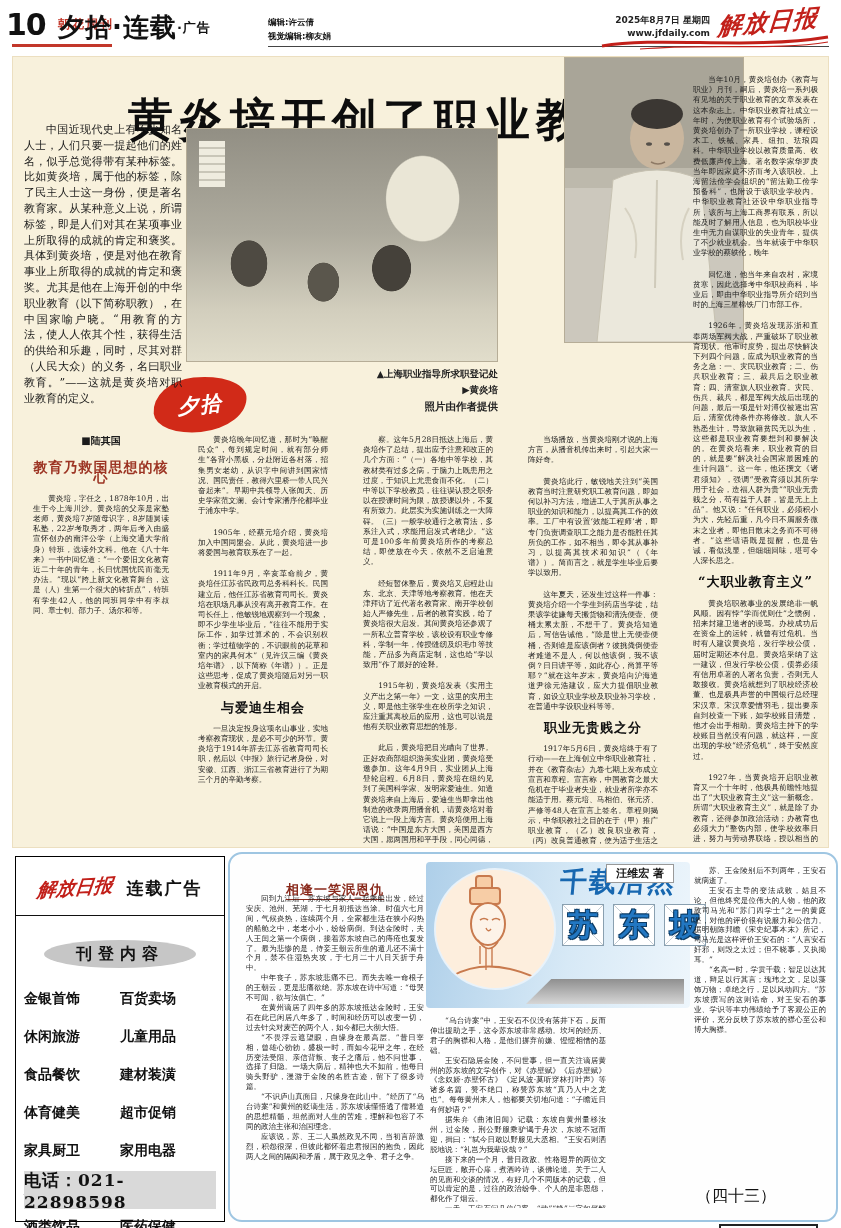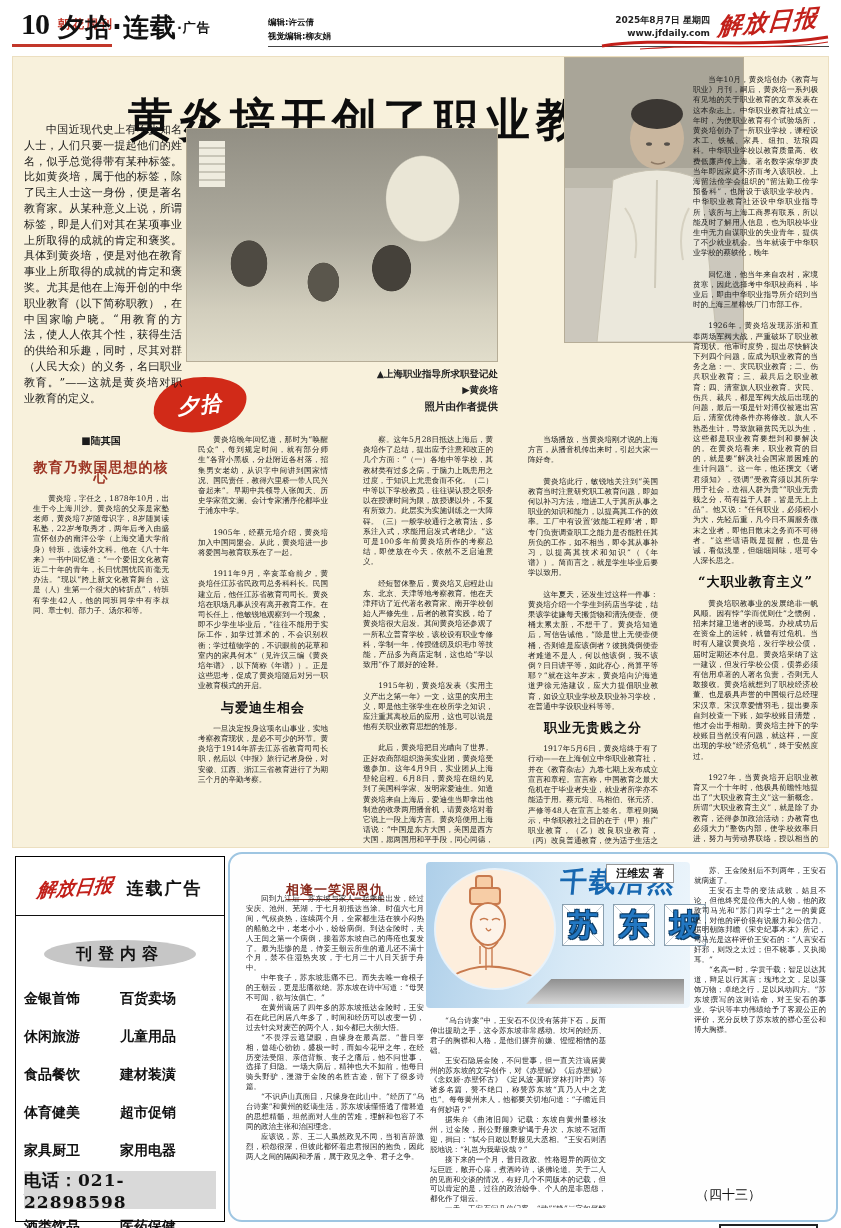--- a/index.html
+++ b/index.html
@@ -3,21 +3,21 @@
 <meta charset="utf-8">
 <style>
   html,body{margin:0;padding:0;background:#ddd;}
   .page{position:relative;width:841px;height:1228px;margin:0 auto;background:#fff;
         font-family:"DejaVu Sans",sans-serif;overflow:hidden;color:#111;}
   .abs{position:absolute;}
 
   
   .hdr-weekly{left:58px;top:16px;color:#c2372a;font-size:12px;font-weight:bold;
               letter-spacing:2px;font-family:"DejaVu Serif",serif;}
-  .hdr-num{left:21px;top:7px;font-size:30px;font-weight:900;letter-spacing:-1px;font-family:Liberation Serif, serif;}
+  .hdr-num{left:6px;top:7px;font-size:30px;font-weight:900;letter-spacing:-1px;}
   .hdr-num-rule{left:12px;top:44px;width:100px;height:3px;background:#c2372a;}
   .hdr-section{left:58px;top:10px;font-size:26px;font-weight:900;letter-spacing:1px;}
   .hdr-suffix{font-size:13px;font-weight:900;vertical-align:4px;}
   .hdr-editors{left:268px;top:15px;font-size:8.5px;font-weight:bold;line-height:14px;}
   .hdr-rule{left:268px;top:46px;width:561px;height:1px;background:#444;}
   .hdr-right{left:560px;top:14px;width:150px;text-align:right;font-size:9px;
              font-weight:bold;line-height:13px;color:#222;}
   .masthead{left:718px;top:6px;color:#c2201a;font-size:24px;font-weight:900;
             font-style:italic;font-family:"DejaVu Serif",serif;
             transform:rotate(-5deg) skewX(-10deg);letter-spacing:1px;}
@@ -110,21 +110,21 @@
         linear-gradient(135deg,rgba(0,0,0,0) 49.2%,#c4cdd5 49.2%,#c4cdd5 50.8%,rgba(0,0,0,0) 50.8%),
         linear-gradient(90deg,rgba(0,0,0,0) 49.2%,#c4cdd5 49.2%,#c4cdd5 50.8%,rgba(0,0,0,0) 50.8%),
         linear-gradient(0deg,rgba(0,0,0,0) 49.2%,#c4cdd5 49.2%,#c4cdd5 50.8%,rgba(0,0,0,0) 50.8%);}
   .mzg span{font-size:30px;font-weight:900;color:#2277c2;
        text-shadow:1px 1px 0 #0c3c66,-1px 1px 0 #0c3c66,1px -1px 0 #0c3c66,-1px -1px 0 #0c3c66;}
   .ribbon{position:absolute;right:6px;bottom:4px;width:158px;height:25px;
           background:linear-gradient(180deg,#8f8f8f,#d6d6d6);
           clip-path:polygon(16% 0,100% 0,100% 100%,0 100%);}
   .ribbon-chip{position:absolute;right:16px;top:2px;background:#fff;border:1px solid #999;
                padding:1px 9px;font-size:11px;font-weight:bold;font-family:"DejaVu Serif",serif;}
-  .episode{position:absolute;left:466px;top:332px;font-size:13px;font-family:Liberation Mono, monospace;}
+  .episode{position:absolute;left:466px;top:332px;font-size:16px;font-family:Liberation Mono, monospace;}
   .serial-label{position:absolute;right:18px;top:322px;border:2px solid #222;padding:7px 12px;
                 font-size:20px;font-weight:900;font-family:"DejaVu Serif",serif;letter-spacing:8px;margin-top:48px;}
 </style>
 </head>
 <body>
 
 <div class="page">
 
   <header>
     <div class="abs hdr-weekly">朝花周刊</div>

